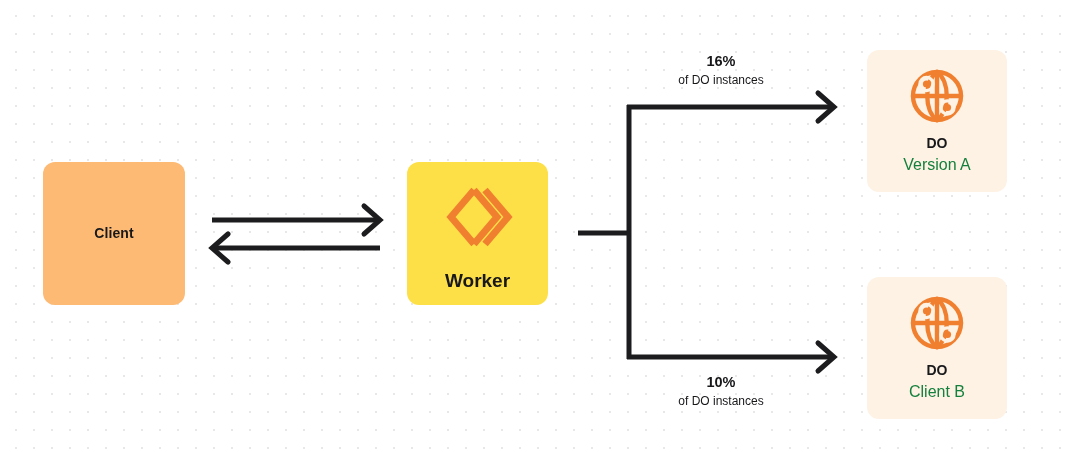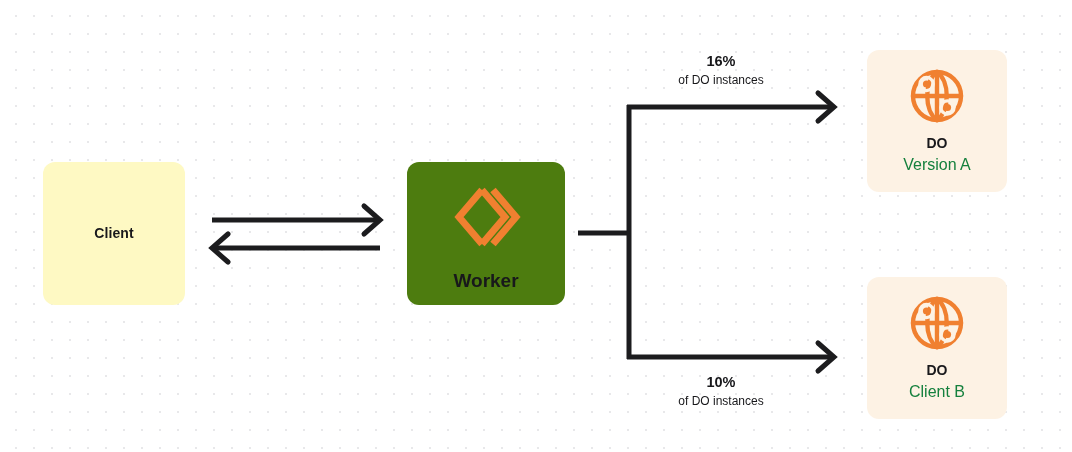--- a/index.html
+++ b/index.html
@@ -35,29 +35,29 @@
     flex-direction: column;
     align-items: center;
     justify-content: center;
   }
 
   .node-client {
     left: 43px;
     top: 162px;
     width: 142px;
     height: 143px;
-    background: #fef9c3;
+    background: #fdba74;
   }
 
   .node-worker {
     left: 407px;
     top: 162px;
-    width: 158px;
+    width: 141px;
     height: 143px;
-    background: #4d7c0f;
+    background: #fde047;
   }
 
   .node-do-a {
     left: 867px;
     top: 50px;
     width: 140px;
     height: 142px;
     background: #fdf2e4;
   }
 

